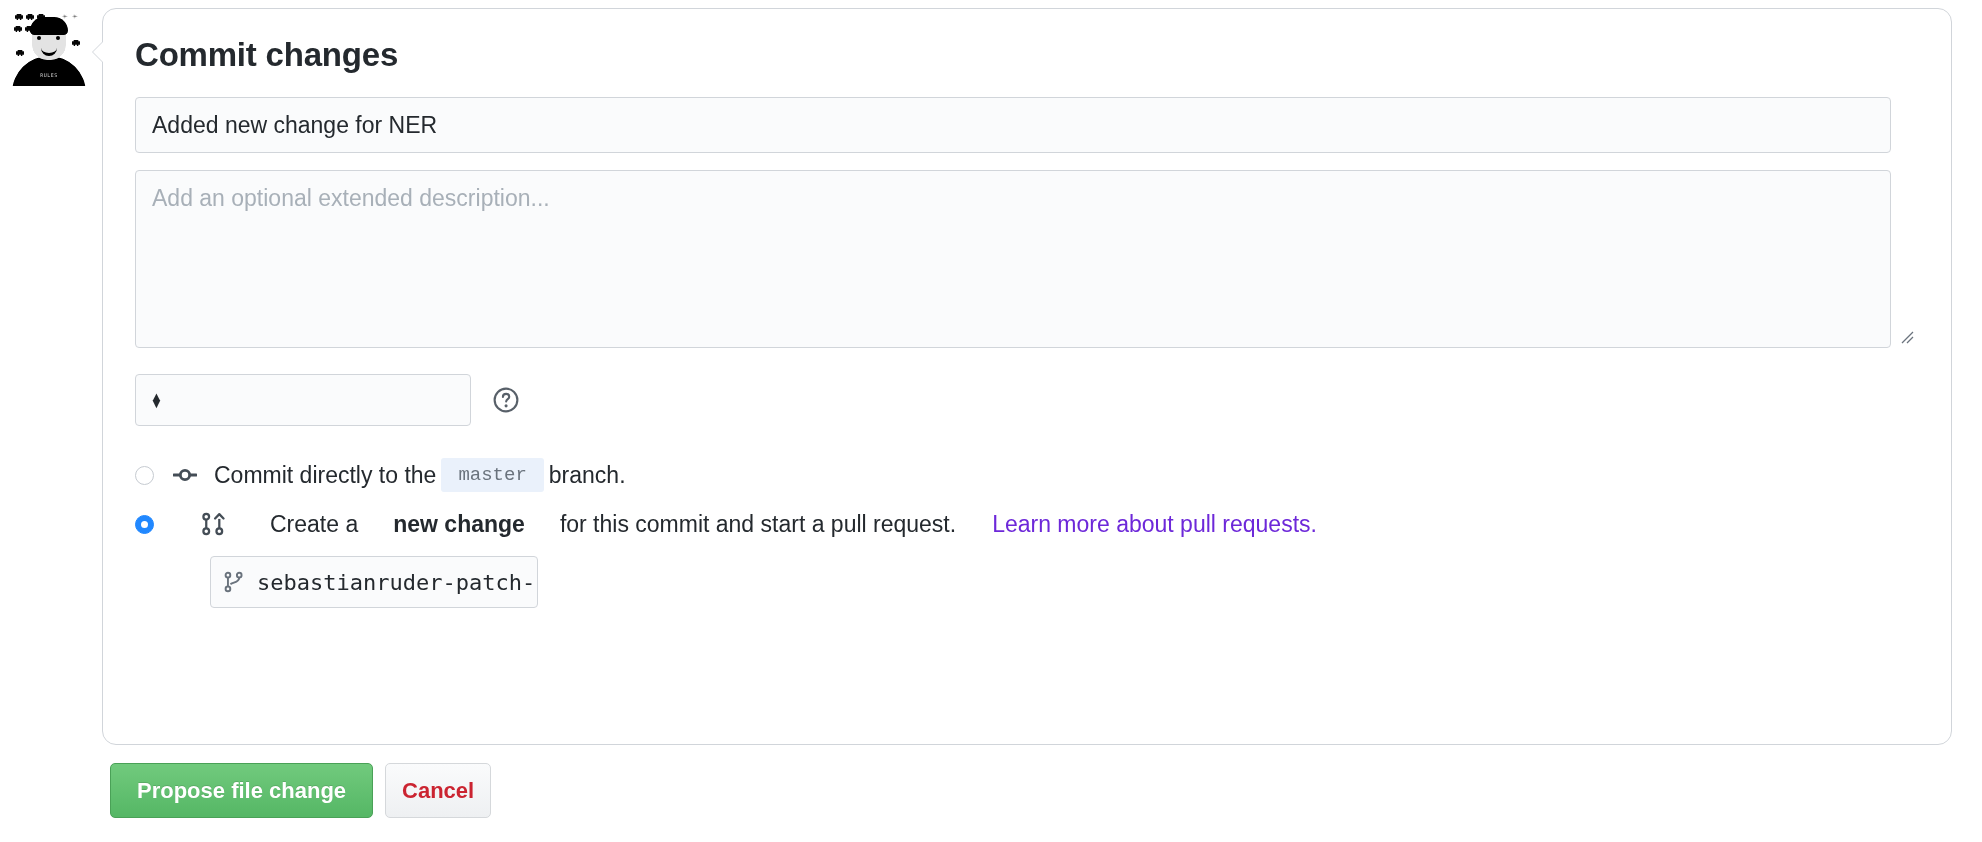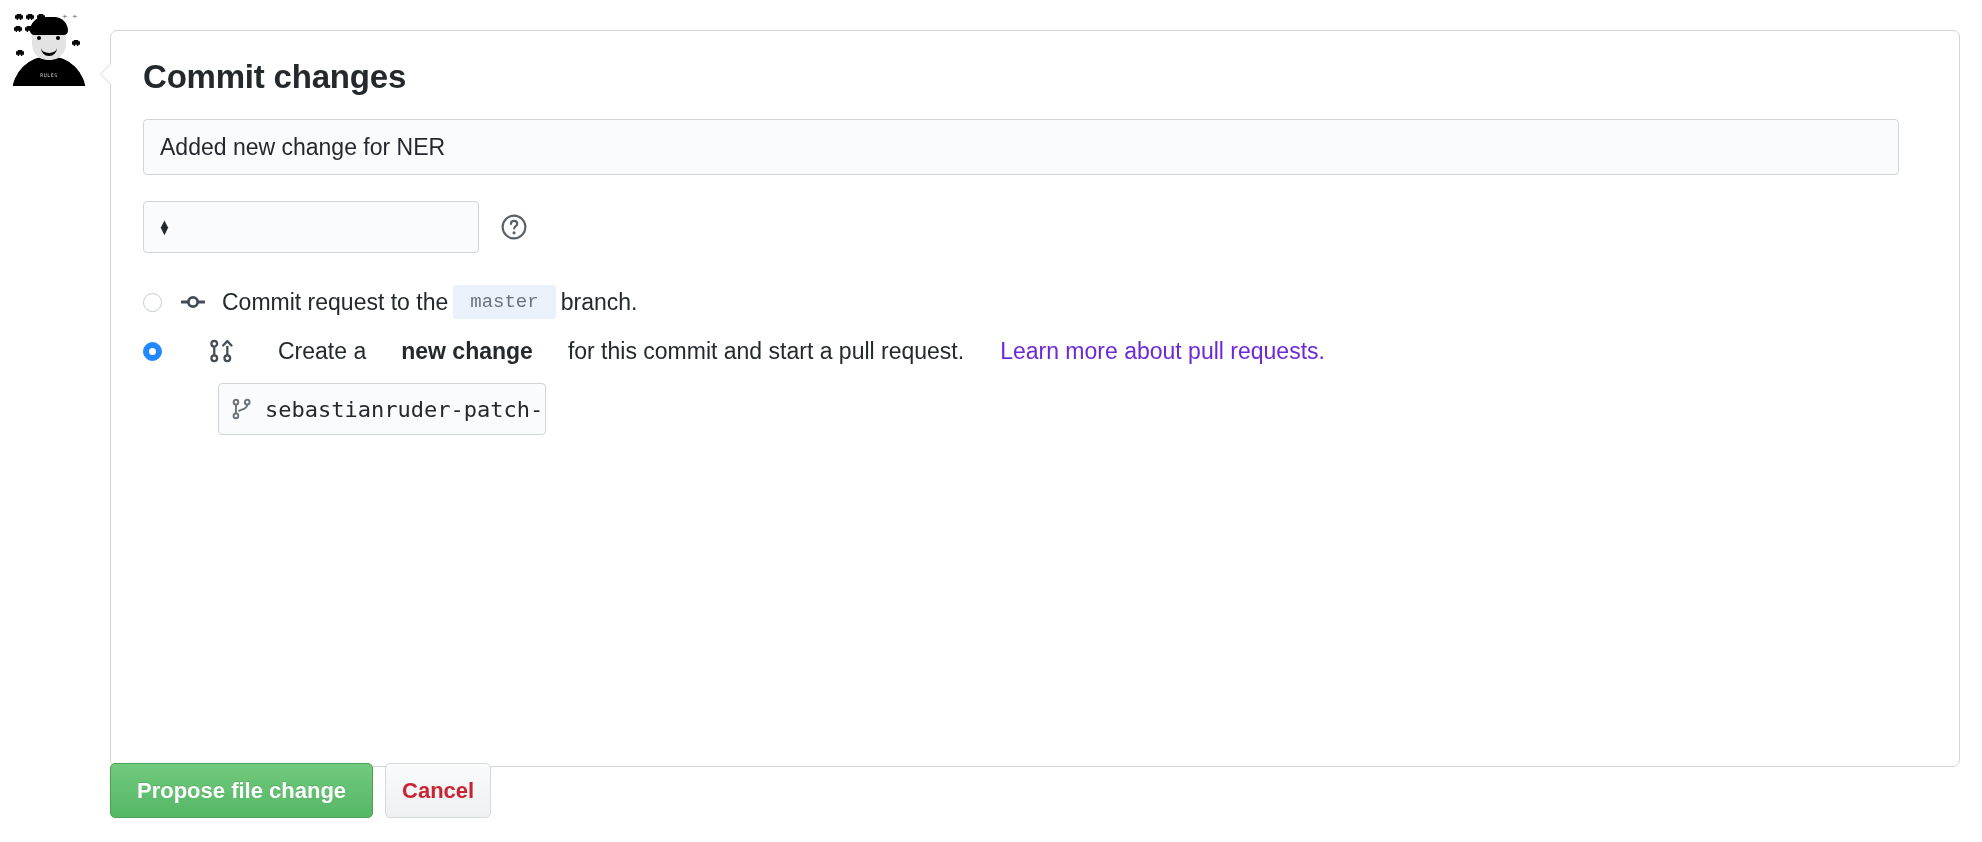--- a/index.html
+++ b/index.html
@@ -107,29 +107,28 @@
     height: 6px;
     color: #5a5d60;
     font-size: 7px;
     line-height: 6px;
     font-family: "DejaVu Sans", sans-serif;
   }
 
   
   #commit-box {
     position: absolute;
-    left: 110px;
+    left: 102px;
     top: 8px;
     width: 1850px;
     height: 737px;
     border: 1px solid #d1d5da;
-    border-radius: 7px;
+    border-radius: 14px;
     background: #ffffff;
     box-sizing: border-box;
-    margin-top: 22px;
   }
   
   #caret-outer {
     position: absolute;
     left: -11px;
     top: 32px;
     width: 0; height: 0;
     border-top: 11px solid transparent;
     border-bottom: 11px solid transparent;
     border-right: 11px solid #d1d5da;
@@ -380,20 +379,26 @@
 
 <div id="commit-box">
   <div id="caret-outer"></div>
   <div id="caret-inner"></div>
 
   <div id="box-inner">
     <h1 id="page-title">Commit changes</h1>
 
     <div class="field" id="commit-title-input" title="Update README.md">Added new change for NER</div>
 
+    <div id="commit-desc-wrap">
+      <div class="field" id="commit-desc">Add an optional extended description...</div>
+      <svg id="resize-grip" viewBox="0 0 16 16">
+        <path d="M15 4 L4 15 M15 9 L9 15" stroke="#6a737d" stroke-width="1.3" fill="none"></path>
+      </svg>
+    </div>
 
     <div id="email-row">
       <div id="email-select">
         <span class="sel-chevrons">
           <span>▲</span>
             <span>▼</span>
         </span>
       </div>
       <svg id="help-icon" viewBox="0 0 16 16">
         <circle cx="8" cy="8" r="7" fill="none" stroke="currentColor" stroke-width="1.3"></circle>
@@ -405,21 +410,21 @@
     <div id="radio-group">
 
       <div class="radio-row">
         <span class="radio"></span>
         <span class="branch-icon">
           <svg viewBox="0 0 16 16" width="24" height="24">
             <circle cx="8" cy="8" r="3.1" fill="none" stroke="currentColor" stroke-width="1.9"></circle>
             <path d="M0.6 8 H4.4 M11.6 8 H15.4" stroke="currentColor" stroke-width="1.9" stroke-linecap="round"></path>
           </svg>
         </span>
-        <span>Commit request to the</span>
+        <span>Commit directly to the</span>
         <code class="branch-code">master</code>
         <span>branch.</span>
       </div>
 
       <div class="radio-row">
         <span class="radio checked"></span>
         <span class="branch-icon">
           <svg viewBox="0 0 16 16" width="24" height="24">
             <circle cx="3.5" cy="3.2" r="1.9" fill="none" stroke="currentColor" stroke-width="1.5"></circle>
             <circle cx="3.5" cy="12.8" r="1.9" fill="none" stroke="currentColor" stroke-width="1.5"></circle>

